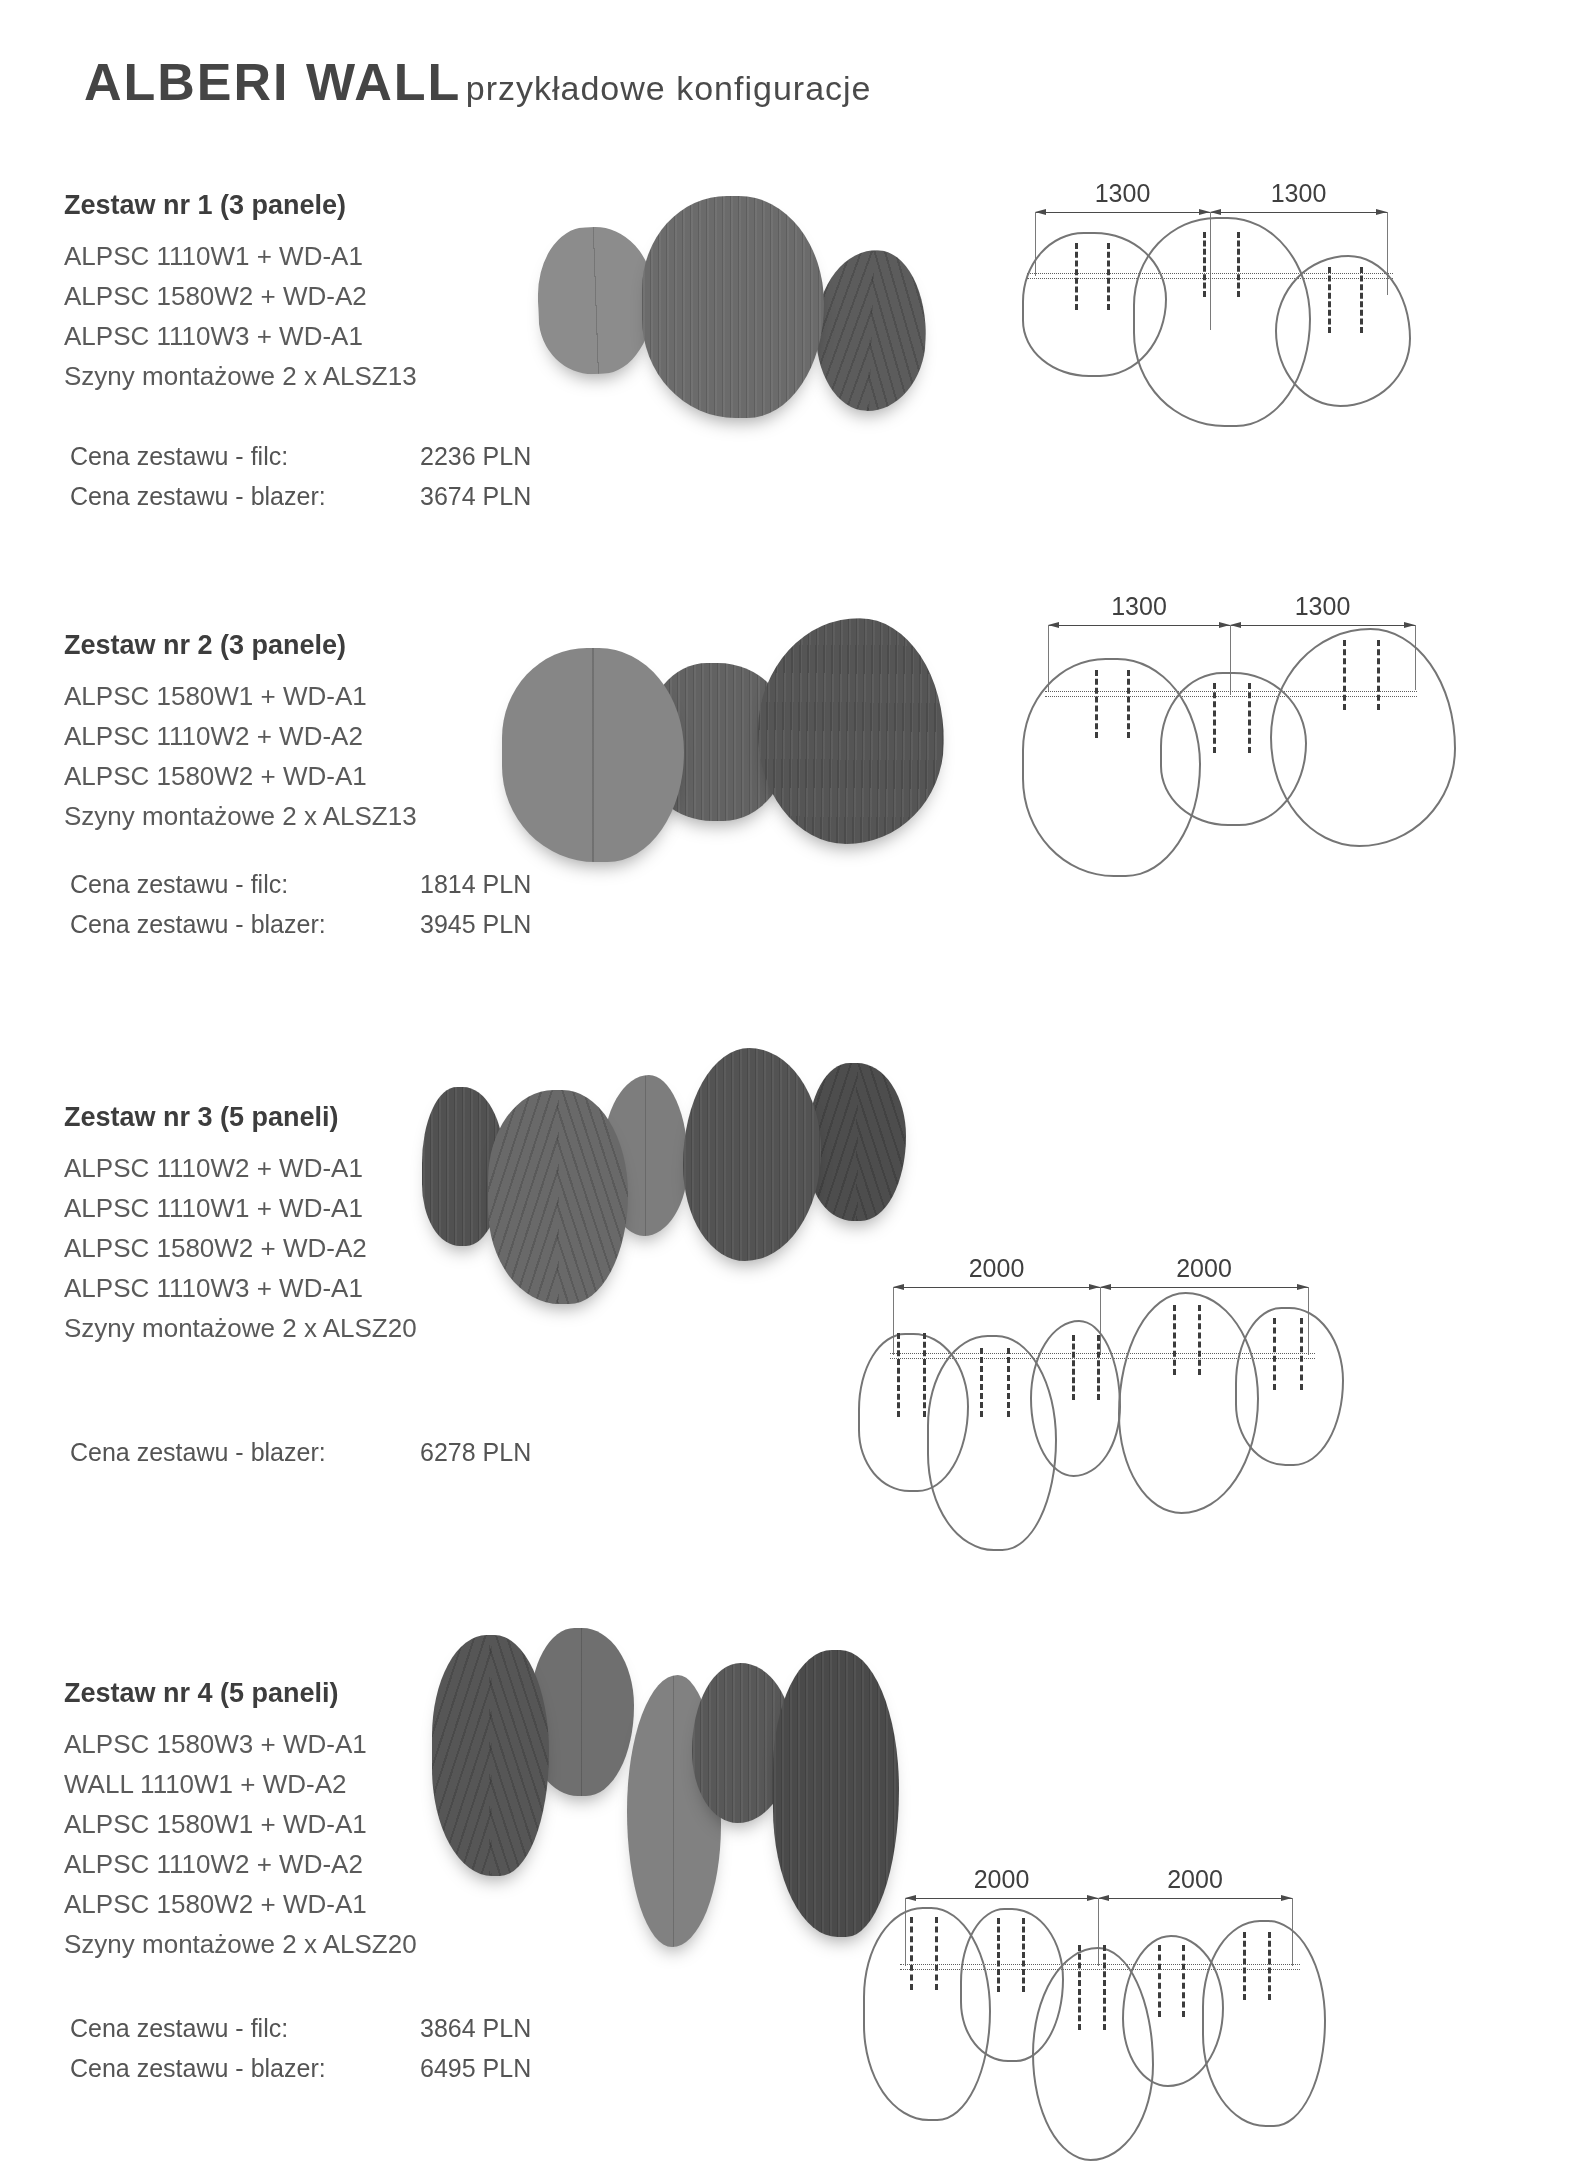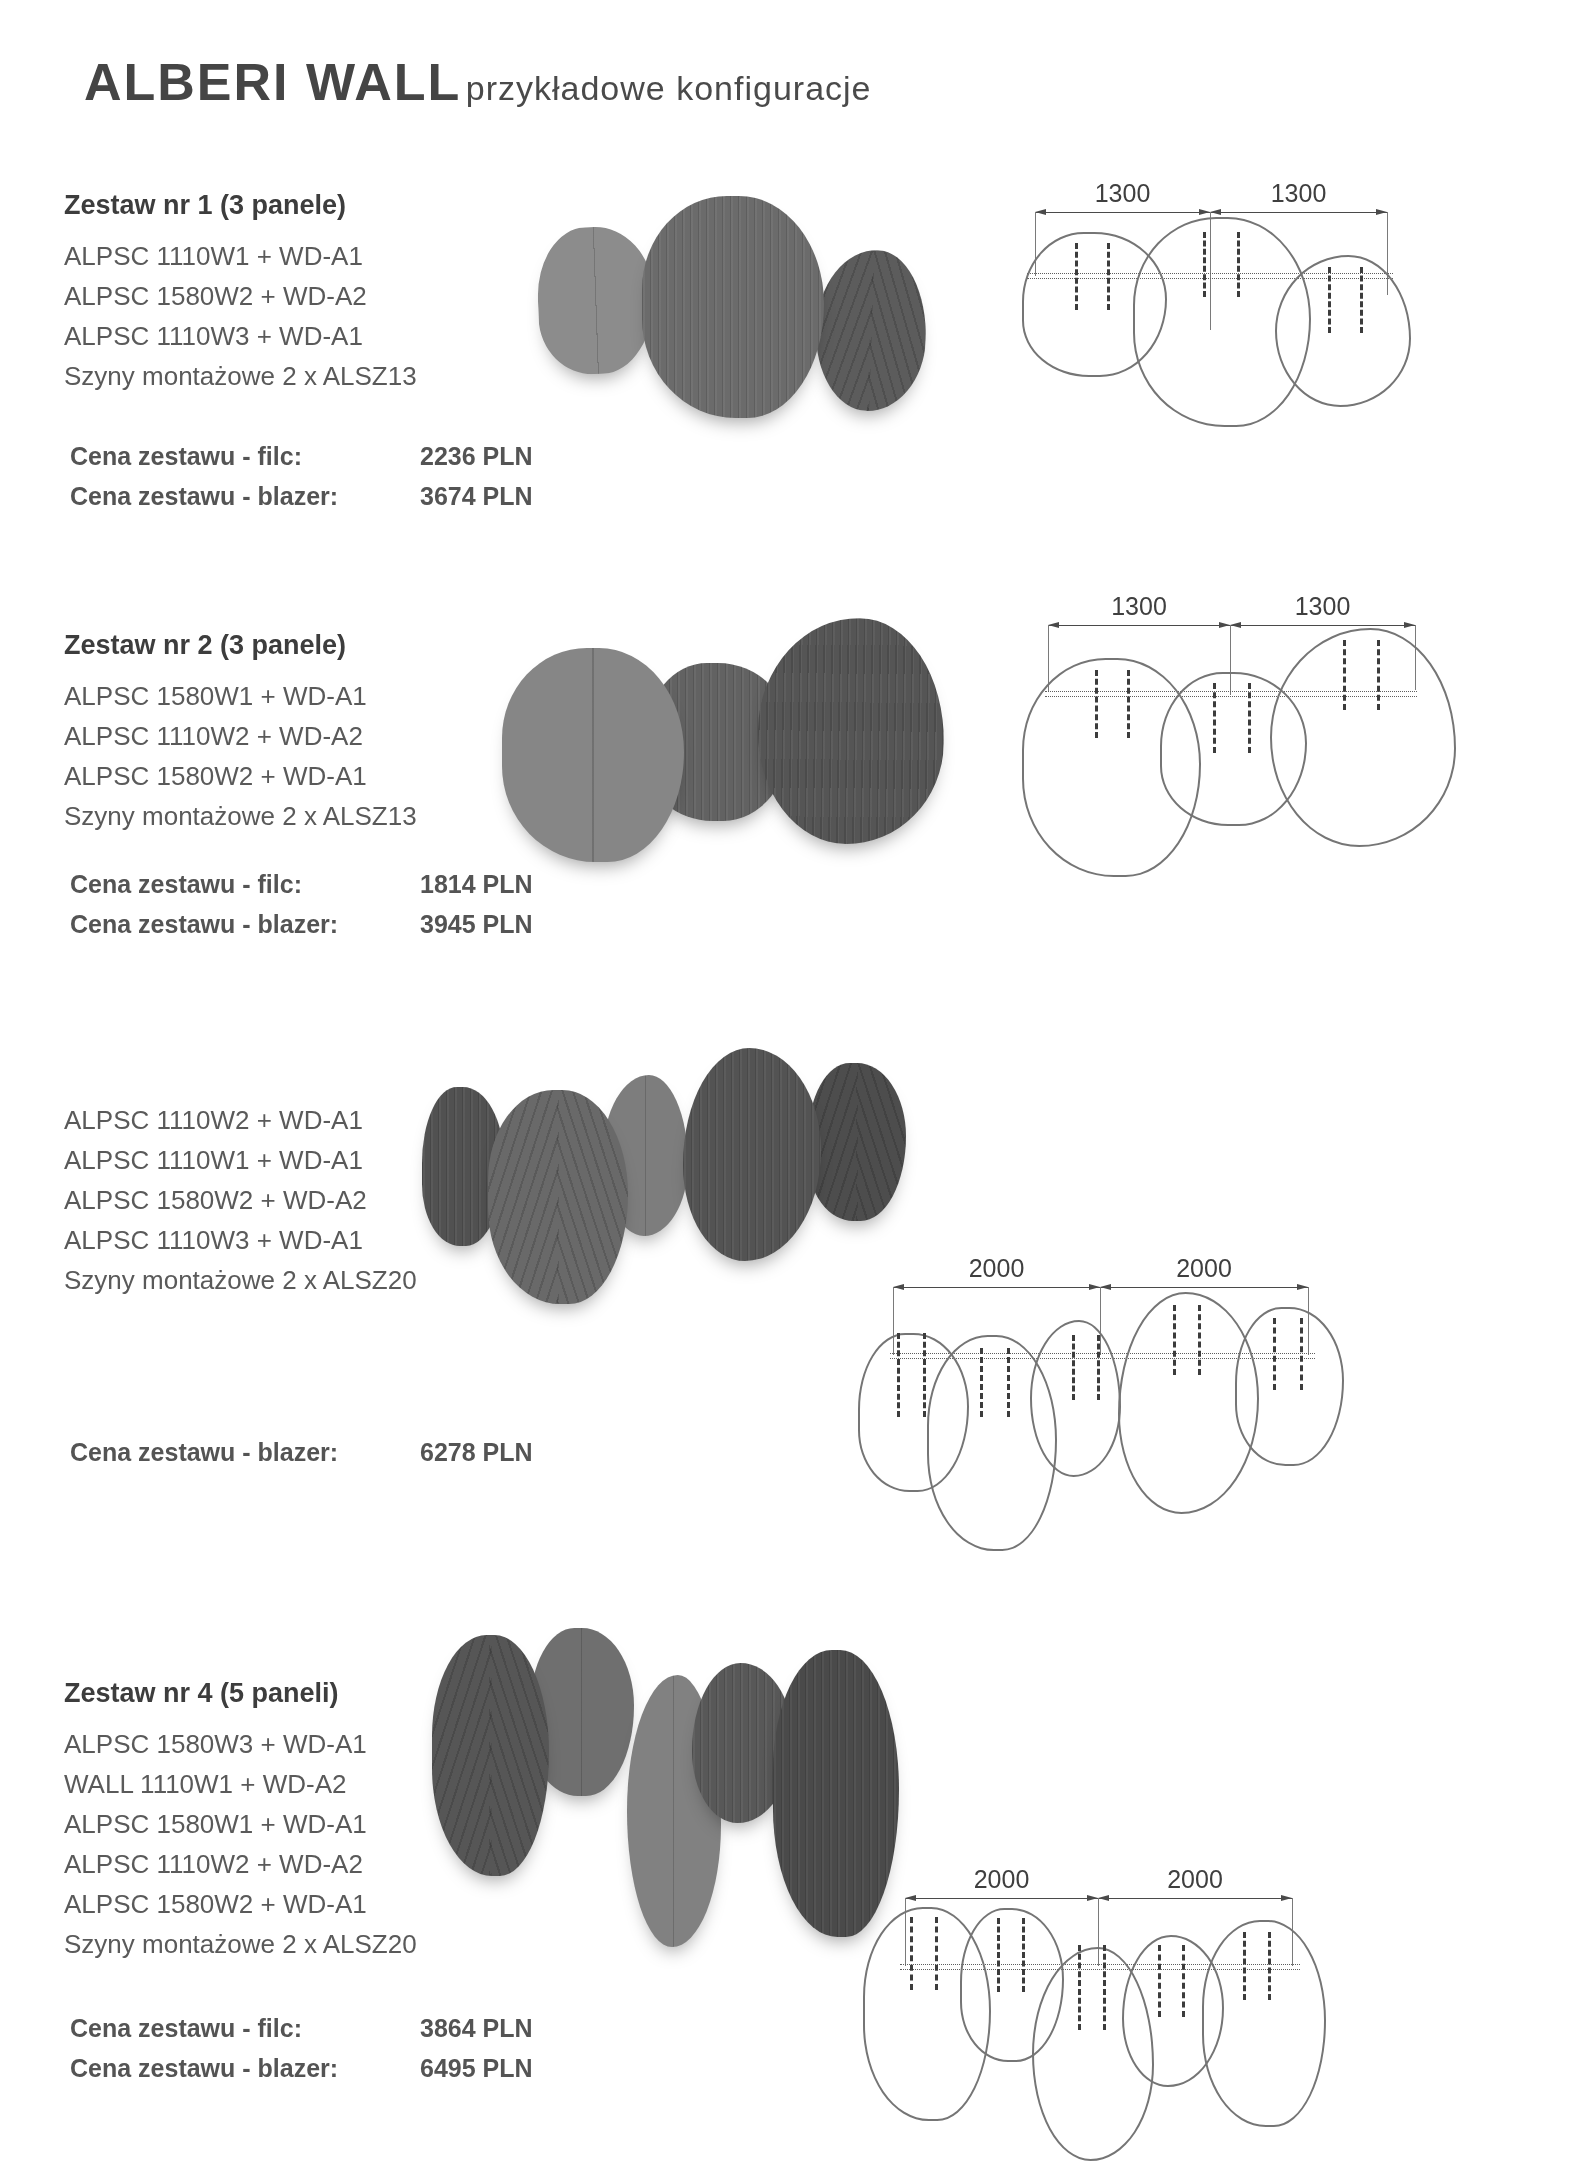--- a/index.html
+++ b/index.html
@@ -12,21 +12,21 @@
   .hdr { position:absolute; left:84px; top:52px; white-space:nowrap; }
   .hdr .main { font-size:52px; font-weight:600; color:#454545; letter-spacing:2px; }
   .hdr .sub  { font-size:34px; font-weight:400; color:#4a4a4a; letter-spacing:1px; }
 
   
   .info { position:absolute; left:64px; width:520px; }
   .info h2 { margin:0 0 14px 0; font-size:27px; line-height:34px; font-weight:700; color:#3d3d3d; }
   .info ul { margin:0; padding:0; list-style:none; }
   .info li { font-size:26px; line-height:40px; font-weight:400; color:#5a5a5a; }
 
-  .prices { position:absolute; left:70px; width:520px;font-weight:bold; }
+  .prices { position:absolute; left:70px; width:520px; }
   .price-row { font-size:25px; line-height:40px; color:#545454; }
   .price-label { display:inline-block; width:350px; }
   .price-value { display:inline-block; }
 
   
   .photo { position:absolute; }
   .panel { position:absolute; box-shadow:0 12px 18px -8px rgba(0,0,0,0.35); }
   .r1 { border-radius:46% 54% 50% 50% / 52% 50% 58% 42%; }
   .r2 { border-radius:50% 50% 45% 55% / 45% 52% 55% 48%; }
   .r3 { border-radius:54% 46% 52% 48% / 50% 55% 45% 50%; }
@@ -152,20 +152,21 @@
     <div class="blob r3" style="left:255px;top:33px;width:182px;height:215px"></div>
     <div class="dash" style="left:80px;top:75px;height:68px"></div>
     <div class="dash" style="left:112px;top:75px;height:68px"></div>
     <div class="dash" style="left:198px;top:88px;height:70px"></div>
     <div class="dash" style="left:233px;top:88px;height:70px"></div>
     <div class="dash" style="left:328px;top:45px;height:70px"></div>
     <div class="dash" style="left:362px;top:45px;height:70px"></div>
   </div>
 
   <div class="info" style="top:1100px">
+    <h2>Zestaw nr 3 (5 paneli)</h2>
     <ul>
       <li>ALPSC 1110W2 + WD-A1</li>
       <li>ALPSC 1110W1 + WD-A1</li>
       <li>ALPSC 1580W2 + WD-A2</li>
       <li>ALPSC 1110W3 + WD-A1</li>
       <li>Szyny montażowe 2 x ALSZ20</li>
     </ul>
   </div>
   <div class="prices" style="top:1432px">
     <div class="price-row">

